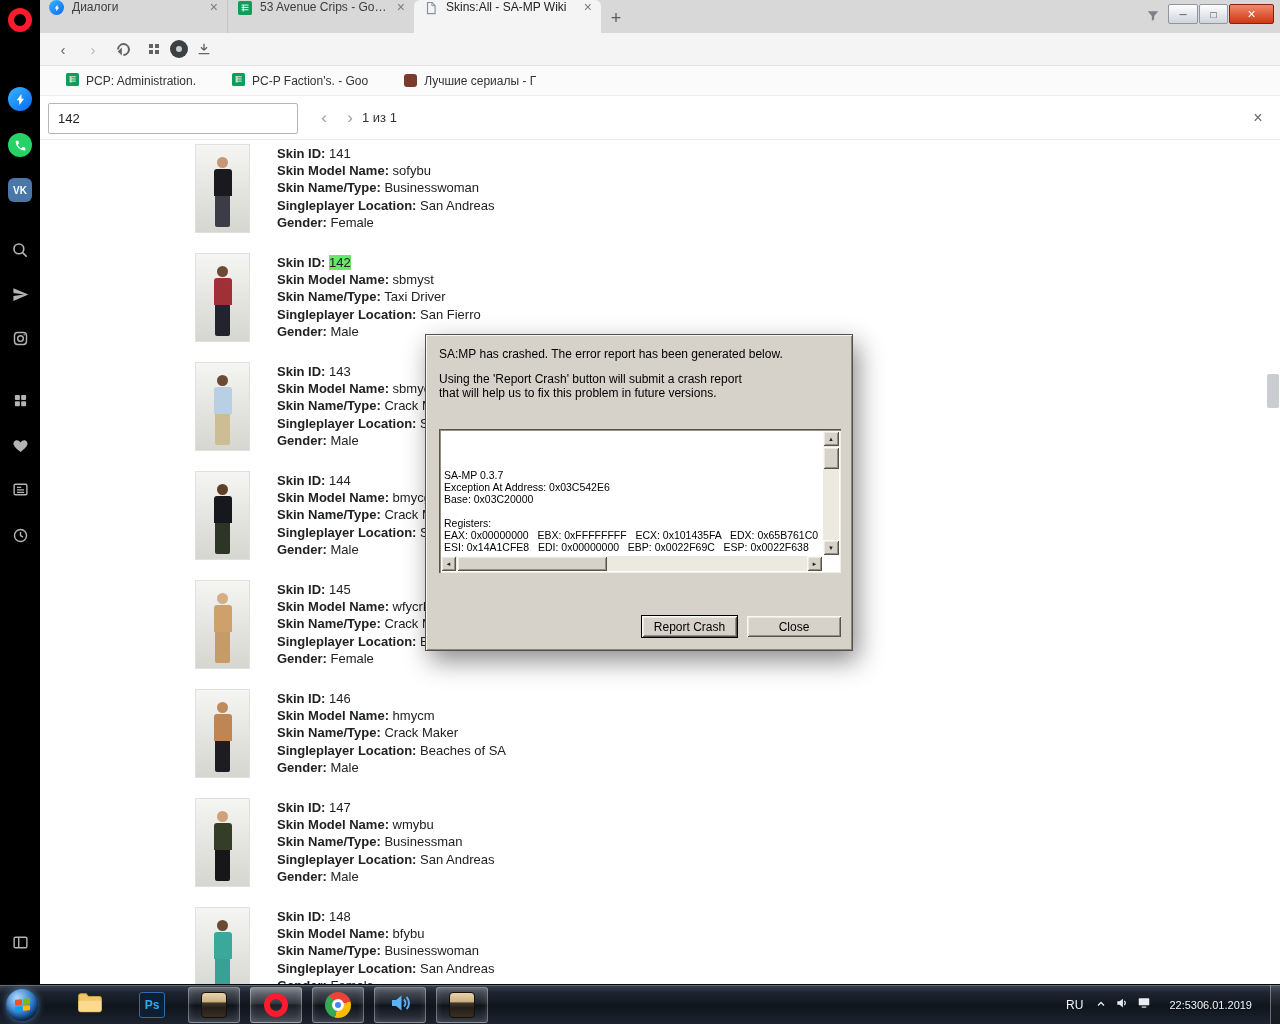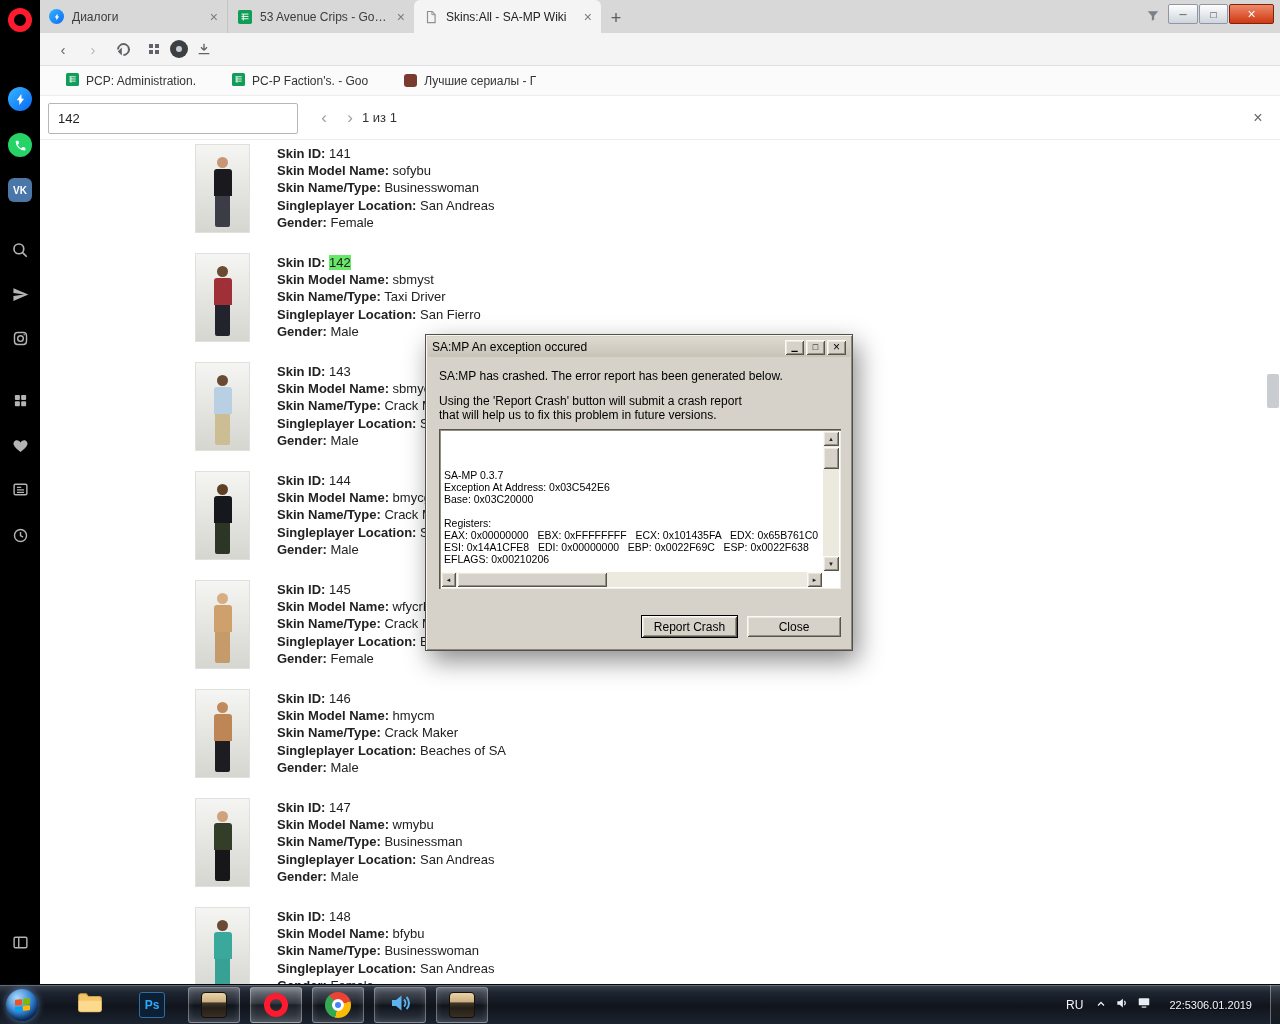--- a/index.html
+++ b/index.html
@@ -10,21 +10,21 @@
   .o-sidebar{position:absolute;left:0;top:0;width:40px;height:984px;background:#000}
   .sb-ico{position:absolute;left:8px;width:24px;height:24px;display:flex;align-items:center;justify-content:center;color:#b4b4b4}
   .o-logo{width:24px;height:24px;border:6px solid #ff1b2d;border-radius:50%}
   .circ{width:24px;height:24px;border-radius:50%;display:flex;align-items:center;justify-content:center}
   .msgr{background:linear-gradient(135deg,#35b5ff,#0a69f5)}
   .wapp{background:#25d366}
   .vksq{width:24px;height:24px;border-radius:6px;background:#4a76a8;color:#fff;font-size:10px;font-weight:bold;display:flex;align-items:center;justify-content:center}
 
   
   .tabbar{position:absolute;left:40px;right:0;top:0;height:33px;background:#d8d8d8;display:flex;align-items:flex-end}
-  .tab{height:33px;width:187px;display:flex;align-items:center;gap:8px;padding:0 9px;font-size:12px;color:#3c3c3c;position:relative}
+  .tab{height:33px;width:187px;display:flex;align-items:flex-start;gap:8px;padding:0 9px;font-size:12px;color:#3c3c3c;position:relative}
   .tab+.tab{border-left:1px solid #c4c4c4}
   .tab.active{background:#f4f4f4;border-radius:6px 6px 0 0;border-left:none;color:#222}
   .tab .tlabel{flex:1;white-space:nowrap;overflow:hidden;text-overflow:ellipsis}
   .tclose{color:#7b7b7b;font-size:14px;line-height:1}
   .newtab{width:30px;height:30px;display:flex;align-items:center;justify-content:center;color:#5a5a5a;font-size:18px}
   .favicon{width:15px;height:15px;flex:0 0 auto;display:flex;align-items:center;justify-content:center}
   .fav-msgr{width:15px;height:15px;border-radius:50%;background:linear-gradient(135deg,#35b5ff,#0a69f5);display:flex;align-items:center;justify-content:center}
   .tabsearch{position:absolute;top:9px;right:120px}
   .wc{position:absolute;top:4px;right:6px;display:flex;gap:1px}
   .wcb{height:20px;display:flex;align-items:center;justify-content:center;border:1px solid #8d97a5;border-radius:2px;font-size:10px;color:#333;background:linear-gradient(180deg,#fefefe,#cfd5dc)}
@@ -76,21 +76,21 @@
 
   
   .dlg{position:absolute;left:425px;top:334px;width:428px;height:317px;background:#d6d2c9;border:1px solid #54514a;box-shadow:inset 1px 1px 0 #f7f5f0,inset -1px -1px 0 #8a867c,5px 10px 24px rgba(0,0,0,.45);font-size:12px;color:#000}
   .dlg-title{height:20px;margin:2px 2px 0 2px;background:linear-gradient(180deg,#dedacf,#c8c3b7);display:flex;align-items:center;padding:0 4px}
   .dlg-title>span{flex:1;font-size:12px}
   .tbtn{width:19px;height:15px;margin-left:2px;display:flex;align-items:center;justify-content:center;font-size:8px}
   .raised{background:#d6d2c9;box-shadow:inset 1px 1px 0 #fbf9f4,inset -1px -1px 0 #57544d,inset 2px 2px 0 #ece8df,inset -2px -2px 0 #94907f}
   .g-min::after{content:"▁"}.g-max::after{content:"□";font-size:9px}.g-close::after{content:"×";font-size:12px}
   .dlg-msg{margin:12px 0 0 13px}
   .dlg-instr{margin:11px 0 0 13px;line-height:14px}
-  .report{position:absolute;left:13px;top:94px;width:402px;height:160px;background:#fff;box-shadow:inset 1px 1px 0 #57544d,inset 2px 2px 0 #94907f,inset -1px -1px 0 #f0ede6}
+  .report{position:absolute;left:13px;top:94px;width:402px;height:144px;background:#fff;box-shadow:inset 1px 1px 0 #57544d,inset 2px 2px 0 #94907f,inset -1px -1px 0 #f0ede6}
   .rtext{position:absolute;left:5px;top:4px;right:21px;bottom:19px;overflow:hidden;font-size:10.5px;line-height:12px;white-space:pre}
   .rline{min-height:12px;white-space:pre}
   .vsb{position:absolute;top:2px;right:2px;bottom:18px;width:16px;background:#eceade}
   .hsb{position:absolute;left:2px;bottom:2px;right:19px;height:15px;background:#eceade}
   .sbtn{position:absolute;width:16px;height:15px;display:flex;align-items:center;justify-content:center;font-size:6px;color:#222}
   .sb-up{top:0;left:0}.sb-dn{bottom:0;left:0}.sb-lf{left:0;top:0;width:15px;height:15px}.sb-rt{right:0;top:0;width:15px;height:15px}
   .sb-up::after{content:"▲"}.sb-dn::after{content:"▼"}.sb-lf::after{content:"◄"}.sb-rt::after{content:"►"}
   .vthumb{position:absolute;left:0;top:16px;width:16px;height:22px}
   .hthumb{position:absolute;left:16px;top:0;width:150px;height:15px}
   .dbtn{position:absolute;top:280px;height:23px;font-size:12px;font-family:"Liberation Sans",sans-serif;color:#000;cursor:default}
@@ -418,32 +418,20 @@
             <div class="sl"><b>Skin Name/Type:</b> <span>Businesswoman</span></div>
             <div class="sl"><b>Singleplayer Location:</b> <span>San Andreas</span></div>
             <div class="sl"><b>Gender:</b> <span>Female</span></div>
           </div>
         </div>
       </div>
   </div>
   <div class="pagescroll"></div>
 
   <div class="dlg">
-    <div class="dlg-title">
-      <span>SA:MP An exception occured</span>
-      <div class="tbtn raised">
-          <span class="g-min"></span>
-        </div>
-      <div class="tbtn raised">
-          <span class="g-max"></span>
-        </div>
-      <div class="tbtn raised">
-          <span class="g-close"></span>
-        </div>
-    </div>
     <div class="dlg-msg">SA:MP has crashed. The error report has been generated below.</div>
     <div class="dlg-instr">
       <div>Using the 'Report Crash' button will submit a crash report</div>
       <div>that will help us to fix this problem in future versions.</div>
     </div>
     <div class="report">
       <div class="rtext">
         
       <div class="rline">SA-MP 0.3.7</div><div class="rline">Exception At Address: 0x03C542E6</div><div class="rline">Base: 0x03C20000</div><div class="rline"></div><div class="rline">Registers:</div><div class="rline">EAX: 0x00000000   EBX: 0xFFFFFFFF   ECX: 0x101435FA   EDX: 0x65B761C0</div><div class="rline">ESI: 0x14A1CFE8   EDI: 0x00000000   EBP: 0x0022F69C   ESP: 0x0022F638</div><div class="rline">EFLAGS: 0x00210206</div><div class="rline"></div></div>
       <div class="vsb">

